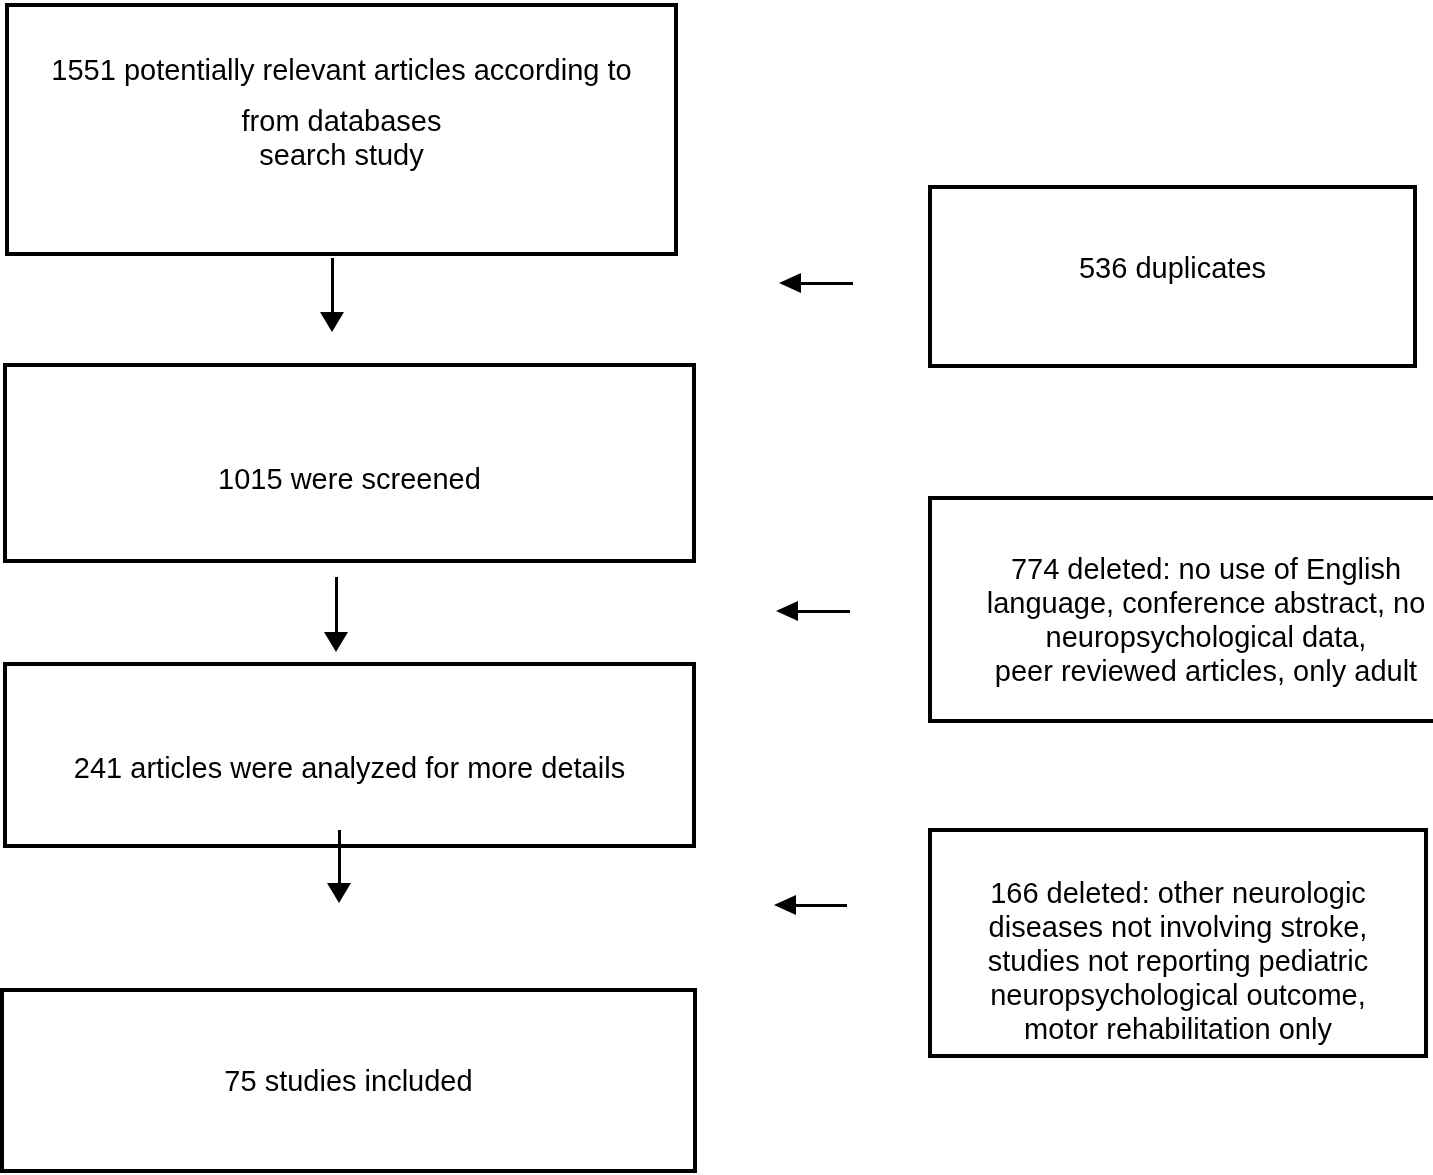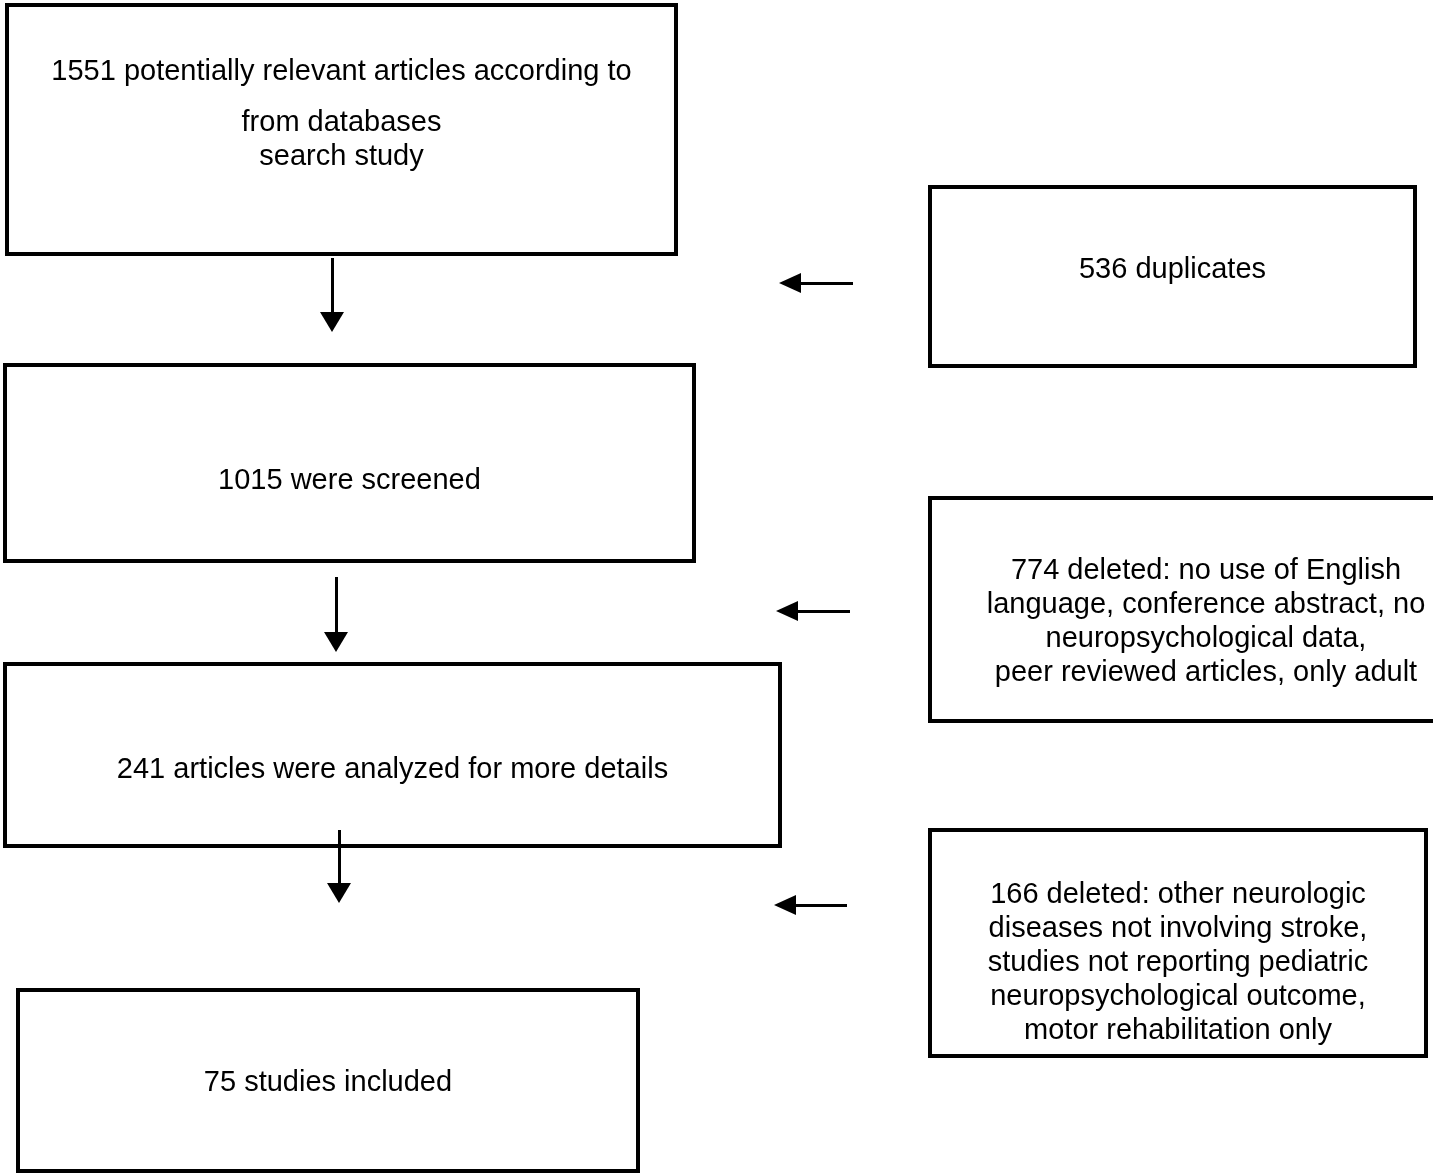--- a/index.html
+++ b/index.html
@@ -28,22 +28,22 @@
     justify-content: center;
     align-items: center;
     text-align: center;
   }
   .box .line { width: 100%; }
   .gap-line { margin-top: 17px; }
 
   
   #box-identified { left: 5px;  top: 3px;    width: 673px; height: 253px; justify-content: flex-start; padding-top: 46px; }
   #box-screened   { left: 3px;  top: 355px;  width: 693px; height: 200px; padding-top: 31px; margin-top: 8px; }
-  #box-analyzed   { left: 3px;  top: 662px;  width: 779px; height: 186px; padding-top: 26px; }
-  #box-included   { left: 16px;  top: 988px;  width: 624px; height: 185px; }
+  #box-analyzed   { left: 3px;  top: 662px;  width: 693px; height: 186px; padding-top: 26px; }
+  #box-included   { left: 0px;  top: 988px;  width: 697px; height: 185px; }
 
   
   #box-duplicates { left: 928px; top: 185px; width: 489px; height: 183px; padding-bottom: 18px; }
   #box-deleted774 { left: 928px; top: 496px; width: 556px; height: 227px; padding-top: 20px; }
   #box-deleted166 { left: 928px; top: 828px; width: 500px; height: 230px; padding-top: 36px; }
 
   
   .vline, .hline { position: absolute; background: #000000; }
   .head-down {
     position: absolute; width: 0; height: 0;

